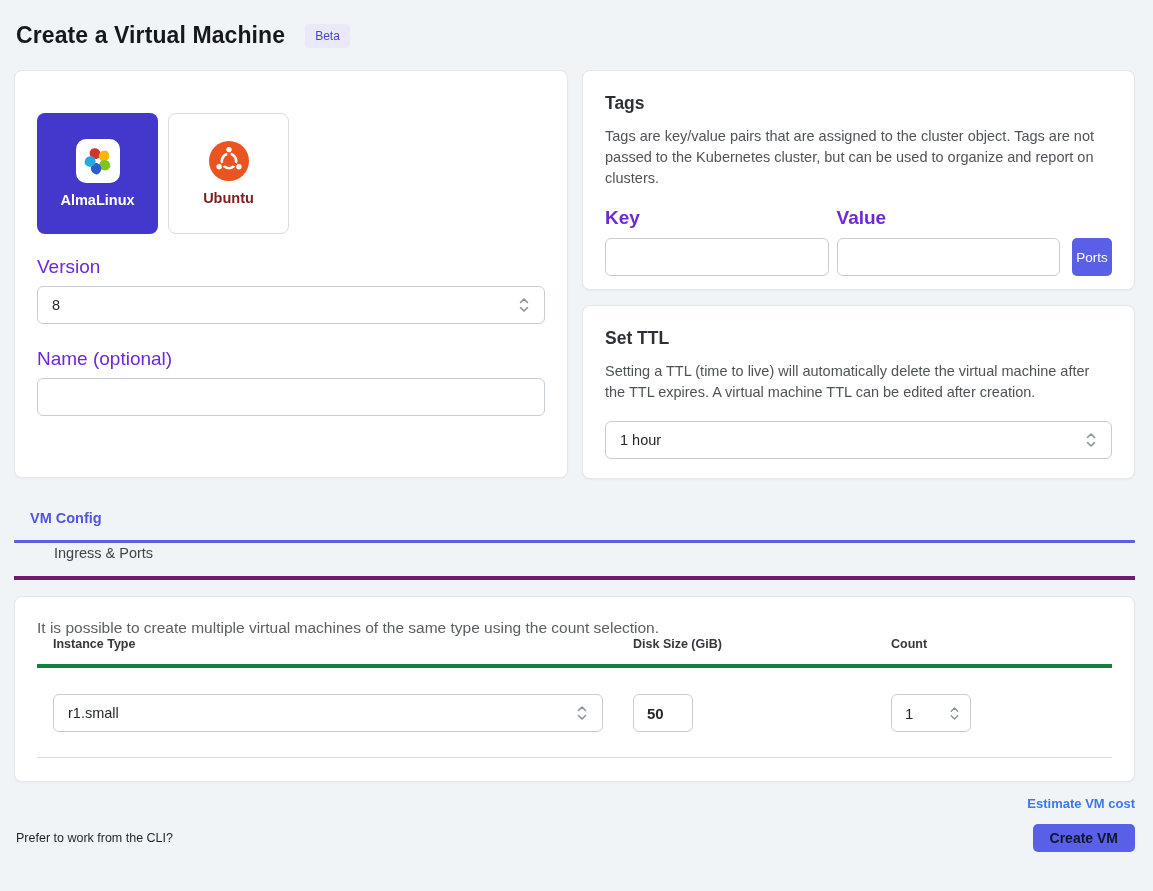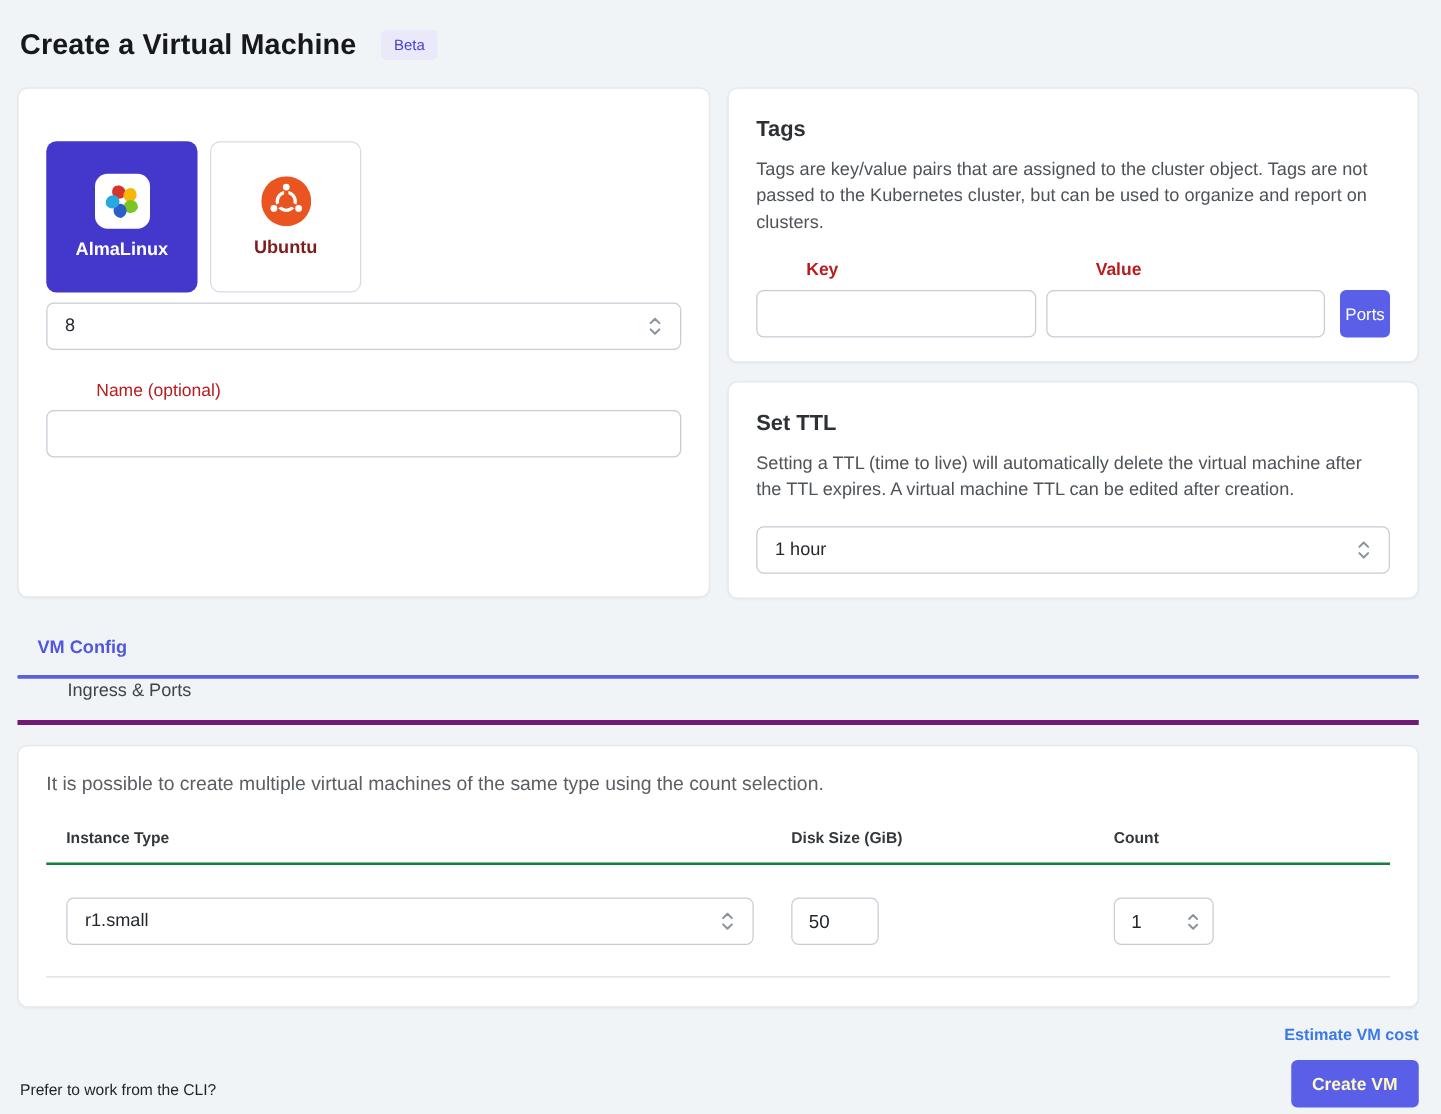--- a/index.html
+++ b/index.html
@@ -42,21 +42,21 @@
   .tile.unselected { background: #fff; border: 1px solid #D8DCE1; }
   .tile .icon-box {
     width: 44px; height: 44px; background: #fff; border-radius: 10px;
     display: flex; align-items: center; justify-content: center;
   }
   .tile .tile-label { margin-top: 9px; font-size: 14.5px; font-weight: 700; }
   .tile.selected .tile-label { color: #fff; }
   .tile.unselected .tile-label { color: #7f1d1d; }
 
   
-  .field-label { font-size: 14px; font-weight: 500; color: #b91c1c; margin-left: 40px; }
+  .field-label { font-size: 19px; font-weight: 500; color: #6d28d9; }
   .field-label.bold { font-weight: 600; }
   .text-input, .select-box {
     height: 38px; border: 1px solid #C6CCD3; border-radius: 6px; background: #fff;
     font-size: 14.5px; color: #24282D; width: 100%;
   }
   .text-input { padding: 0 14px; font-family: "Liberation Sans", sans-serif; outline: none; }
   .select-box {
     display: flex; align-items: center; justify-content: space-between;
     padding: 0 14px; cursor: pointer;
   }
@@ -82,31 +82,31 @@
     content: ""; position: absolute; left: 0; right: 0; bottom: -2px; height: 3px;
     background: #5A5FE0; border-radius: 1px;
   }
   .tab.inactive { color: #3F444A; margin-left: 24px; font-weight: 400; }
 
   
   .vmc-card { margin: 16px 18px 0 14px; width: 1121px; padding: 22px 22px 23px; }
   .vmc-desc { font-size: 15.5px; color: #5A5F64; }
   .vmc-header {
     display: grid; grid-template-columns: 596px 258px auto;
-    margin-top: 26px; padding-bottom: 13px; border-bottom: 2px solid #15803d;
+    padding-bottom: 13px; border-bottom: 4px solid #15803d;
   }
   .vmc-header .th { font-size: 12.5px; font-weight: 700; color: #34383D; }
   .vmc-header .th:first-child { padding-left: 16px; }
   .vmc-row {
     display: grid; grid-template-columns: 596px 258px auto; align-items: center;
     padding: 26px 0 25px; border-bottom: 1px solid #D9DDE1;
   }
   .vmc-row .cell1 { padding-left: 16px; }
   .instance-select { width: 550px; }
-  .disk-input { width: 70px; padding: 0 13px; font-size: 15px; }
+  .disk-input { width: 60px; padding: 0 13px; font-size: 15px; font-weight: bold; }
   .stepper {
     width: 80px; height: 38px; border: 1px solid #C6CCD3; border-radius: 6px; background: #fff;
     display: flex; align-items: center; justify-content: space-between; padding: 0 10px 0 13px;
   }
   .stepper input {
     width: 30px; border: none; outline: none; font-size: 15px; color: #24282D;
     font-family: "Liberation Sans", sans-serif;
   }
 
   
@@ -114,22 +114,22 @@
   .cli-block .cli-prompt { font-size: 12.5px; color: #1E2126; margin-bottom: 7px; }
   .cli-code {
     display: inline-flex; align-items: center; background: #ECECEC; border-radius: 4px;
     padding: 4px 8px 5px; font-family: "DejaVu Sans Mono", monospace;
     font-size: 12.5px; color: #3F4449;
   }
   .copy-icon { margin-left: 7px; cursor: pointer; display: inline-flex; }
   .footer-right { display: flex; flex-direction: column; align-items: flex-end; }
   .estimate-link { font-size: 13px; font-weight: 600; color: #3B78E8; text-decoration: none; cursor: pointer; }
   .create-btn {
-    margin-top: 13px; height: 38px; padding: 0 17px; border: none; border-radius: 5px;
-    background: #5A5FE8; color: #fef9c3; font-size: 14px; font-weight: 700;
+    margin-top: 13px; height: 28px; padding: 0 17px; border: none; border-radius: 5px;
+    background: #5A5FE8; color: #0f172a; font-size: 14px; font-weight: 700;
     font-family: "Liberation Sans", sans-serif; cursor: pointer;
   }
 </style>
 </head>
 <body>
 
 <div class="header">
   <span class="page-title">Create a Virtual Machine</span>
   <span class="beta-badge">Beta</span>
 </div>
@@ -172,20 +172,21 @@
             </g>
             <circle cx="20" cy="8.6" r="2.7" fill="#fff"></circle>
             <circle cx="29.9" cy="25.7" r="2.7" fill="#fff"></circle>
             <circle cx="10.1" cy="25.7" r="2.7" fill="#fff"></circle>
           </svg>
         </span>
         <span class="tile-label">Ubuntu</span>
       </div>
     </div>
 
+    <div class="field-label mt22">Version</div>
     <div class="select-box mt8">
       <span>8</span>
       <svg class="chev" width="12" height="16" viewBox="0 0 12 16" fill="none" stroke="#8A929B" stroke-width="1.6" stroke-linecap="round" stroke-linejoin="round">
           <path d="M2.5 5.5 L6 2 L9.5 5.5"></path>
           <path d="M2.5 10.5 L6 14 L9.5 10.5"></path>
         </svg>
     </div>
 
     <div class="field-label mt24">Name (optional)</div>
     <input class="text-input mt8" type="text" value="" style="">

